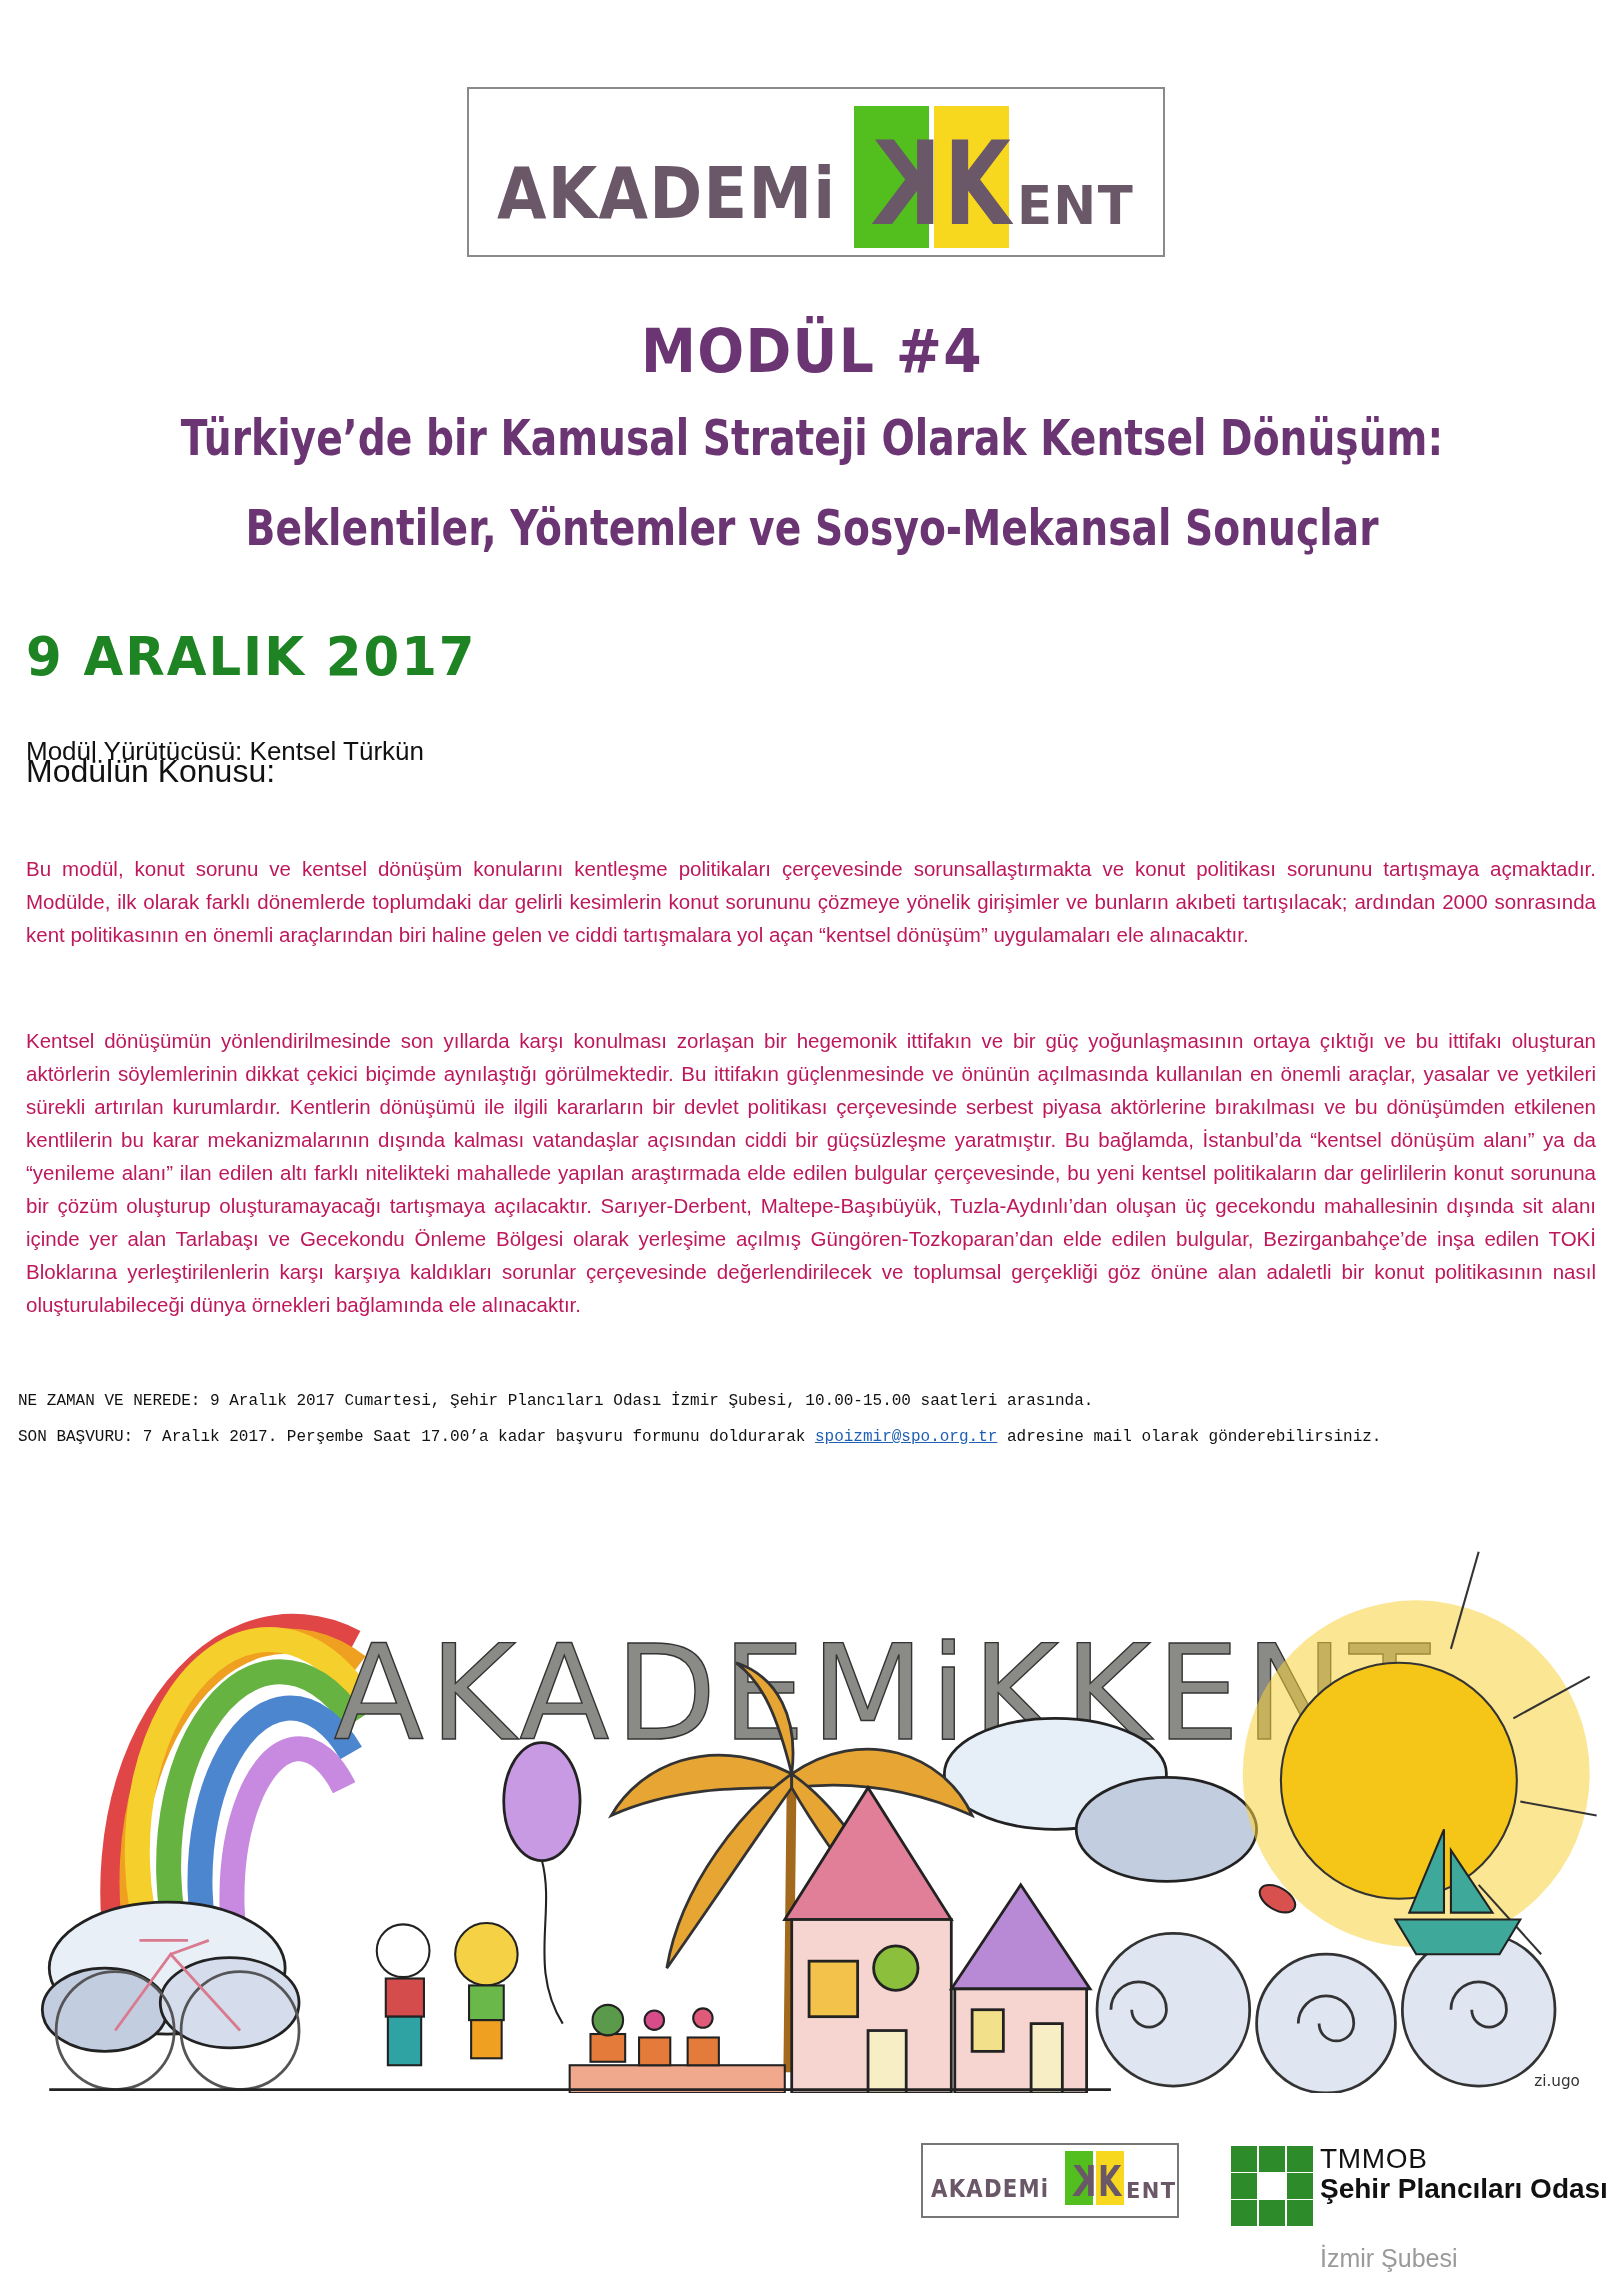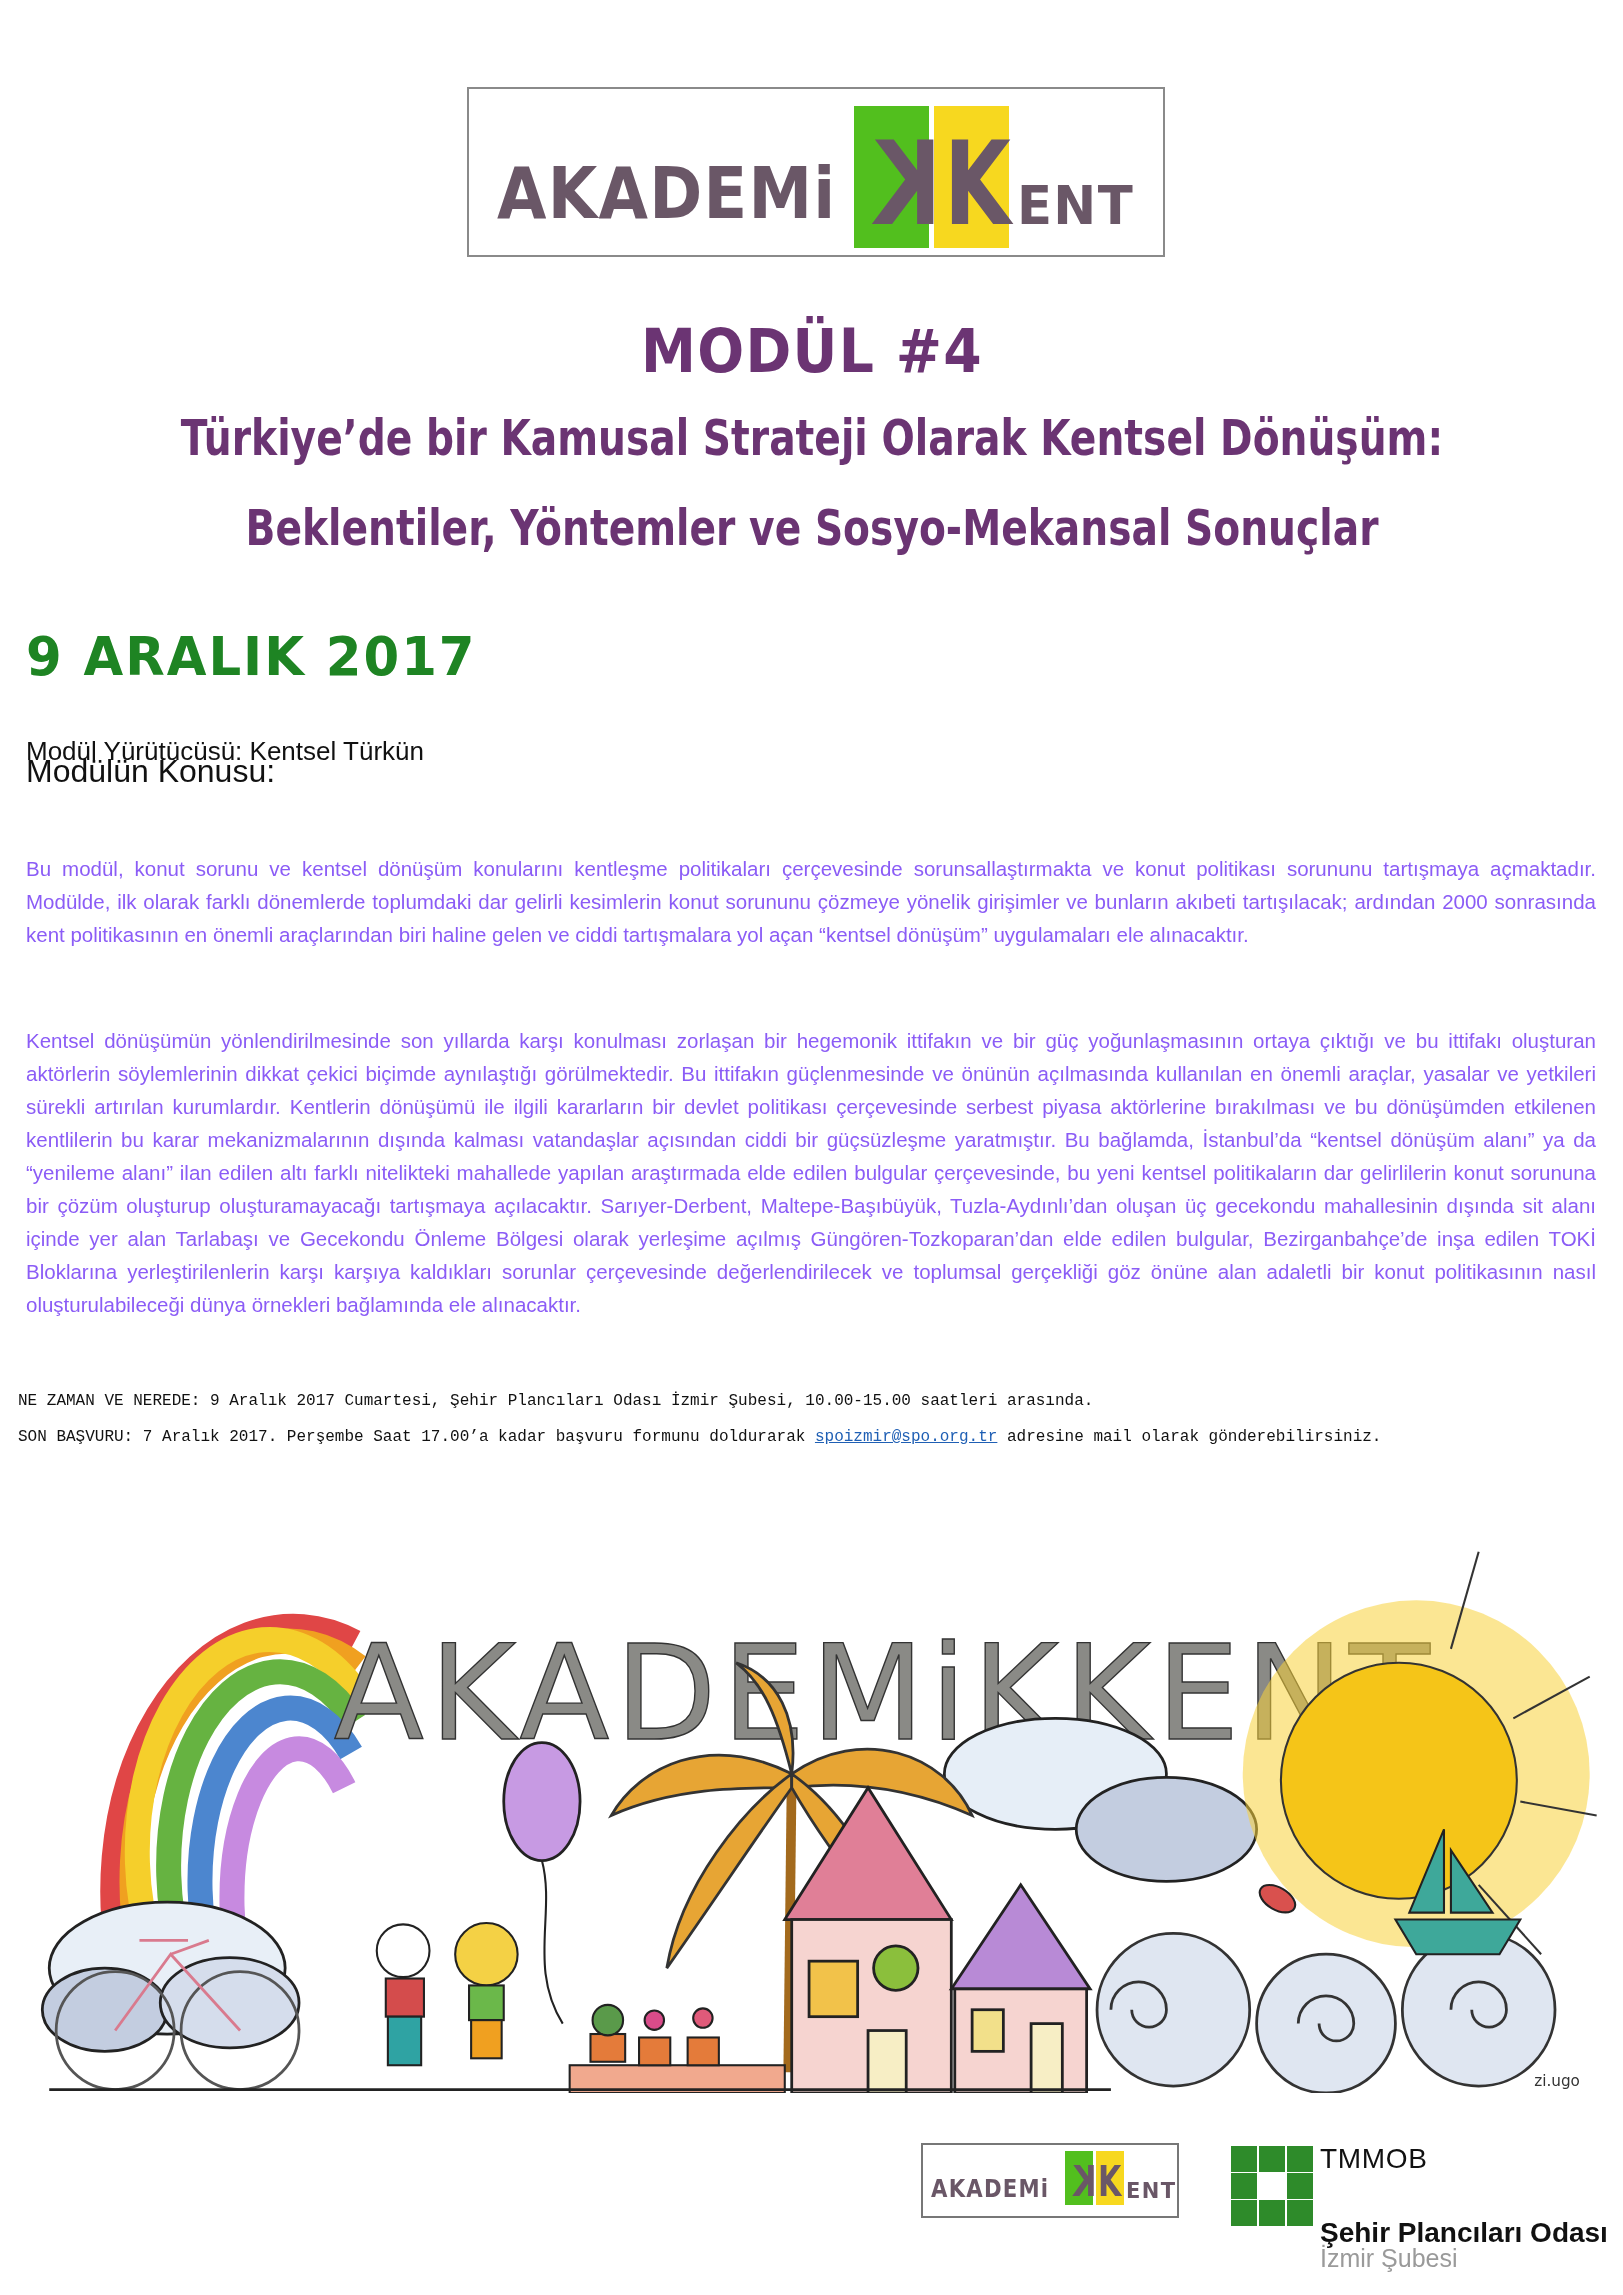--- a/index.html
+++ b/index.html
@@ -42,21 +42,21 @@
 
   .meta-line {
     position: absolute; left: 26px; font-size: 26px; color: #111;
     font-family: "Liberation Sans", sans-serif;
   }
 
   
   .body-text {
     position: absolute; left: 26px; width: 1570px;
     font-family: "Liberation Sans", sans-serif; font-size: 20.5px; line-height: 33px;
-    text-align: justify; color: #8b5cf6;
+    text-align: justify; color: #be185d;
   }
   .info-text {
     position: absolute; left: 18px; width: 1570px;
     font-family: Liberation Mono, monospace; font-size: 16px; line-height: 36px;
     text-align: justify; color: #111;
   }
   .mail-link { color: #1f5fb4; text-decoration: underline; }
 
   
   .illustration {
@@ -64,21 +64,21 @@
   }
 
   
   .footer-akk {
     position: absolute; left: 921px; top: 2143px; width: 258px; height: 75px;
     border: 2.1px solid #777; background: #fff;
   }
   .spo-logo { position: absolute; left: 1231px; top: 2146px; width: 82px; height: 79px; }
   .spo-cell { position: absolute; width: 26px; height: 26px; background: #2e8b2a; }
   .spo-t1 { position: absolute; left: 1320px; top: 2143px; font-size: 28px; color: #111; font-family: "Liberation Sans", sans-serif; letter-spacing: 0.7px; }
-  .spo-t2 { position: absolute; left: 1320px; top: 2173px; font-size: 28px; color: #111; font-weight: bold; font-family: "Liberation Sans", sans-serif; white-space: nowrap; margin-top: 44px; }
+  .spo-t2 { position: absolute; left: 1320px; top: 2173px; font-size: 28px; color: #111; font-weight: bold; font-family: "Liberation Sans", sans-serif; white-space: nowrap; }
   .spo-t3 { position: absolute; left: 1320px; top: 2204px; font-size: 25px; color: #9a9a9a; font-family: "Liberation Sans", sans-serif; margin-top: 40px; }
 </style>
 </head>
 <body>
 
 <div class="logo-box">
   <div class="logo-k-box" style="left:385px; top:17.4px; width:75px; height:142px; background:#52bf1e;"></div>
   <div class="logo-k-box" style="left:465px; top:17.4px; width:75px; height:142px; background:#f7d81f;"></div>
   <span class="logo-word" style="left:28px; top:69px; font-size:71px; transform:scaleX(0.9); transform-origin:left;">AKADEMi</span>
   <span class="logo-word" style="left:393px; top:38px; font-size:115px; transform:scaleX(0.75) scaleX(-1); transform-origin:center;">K</span>

